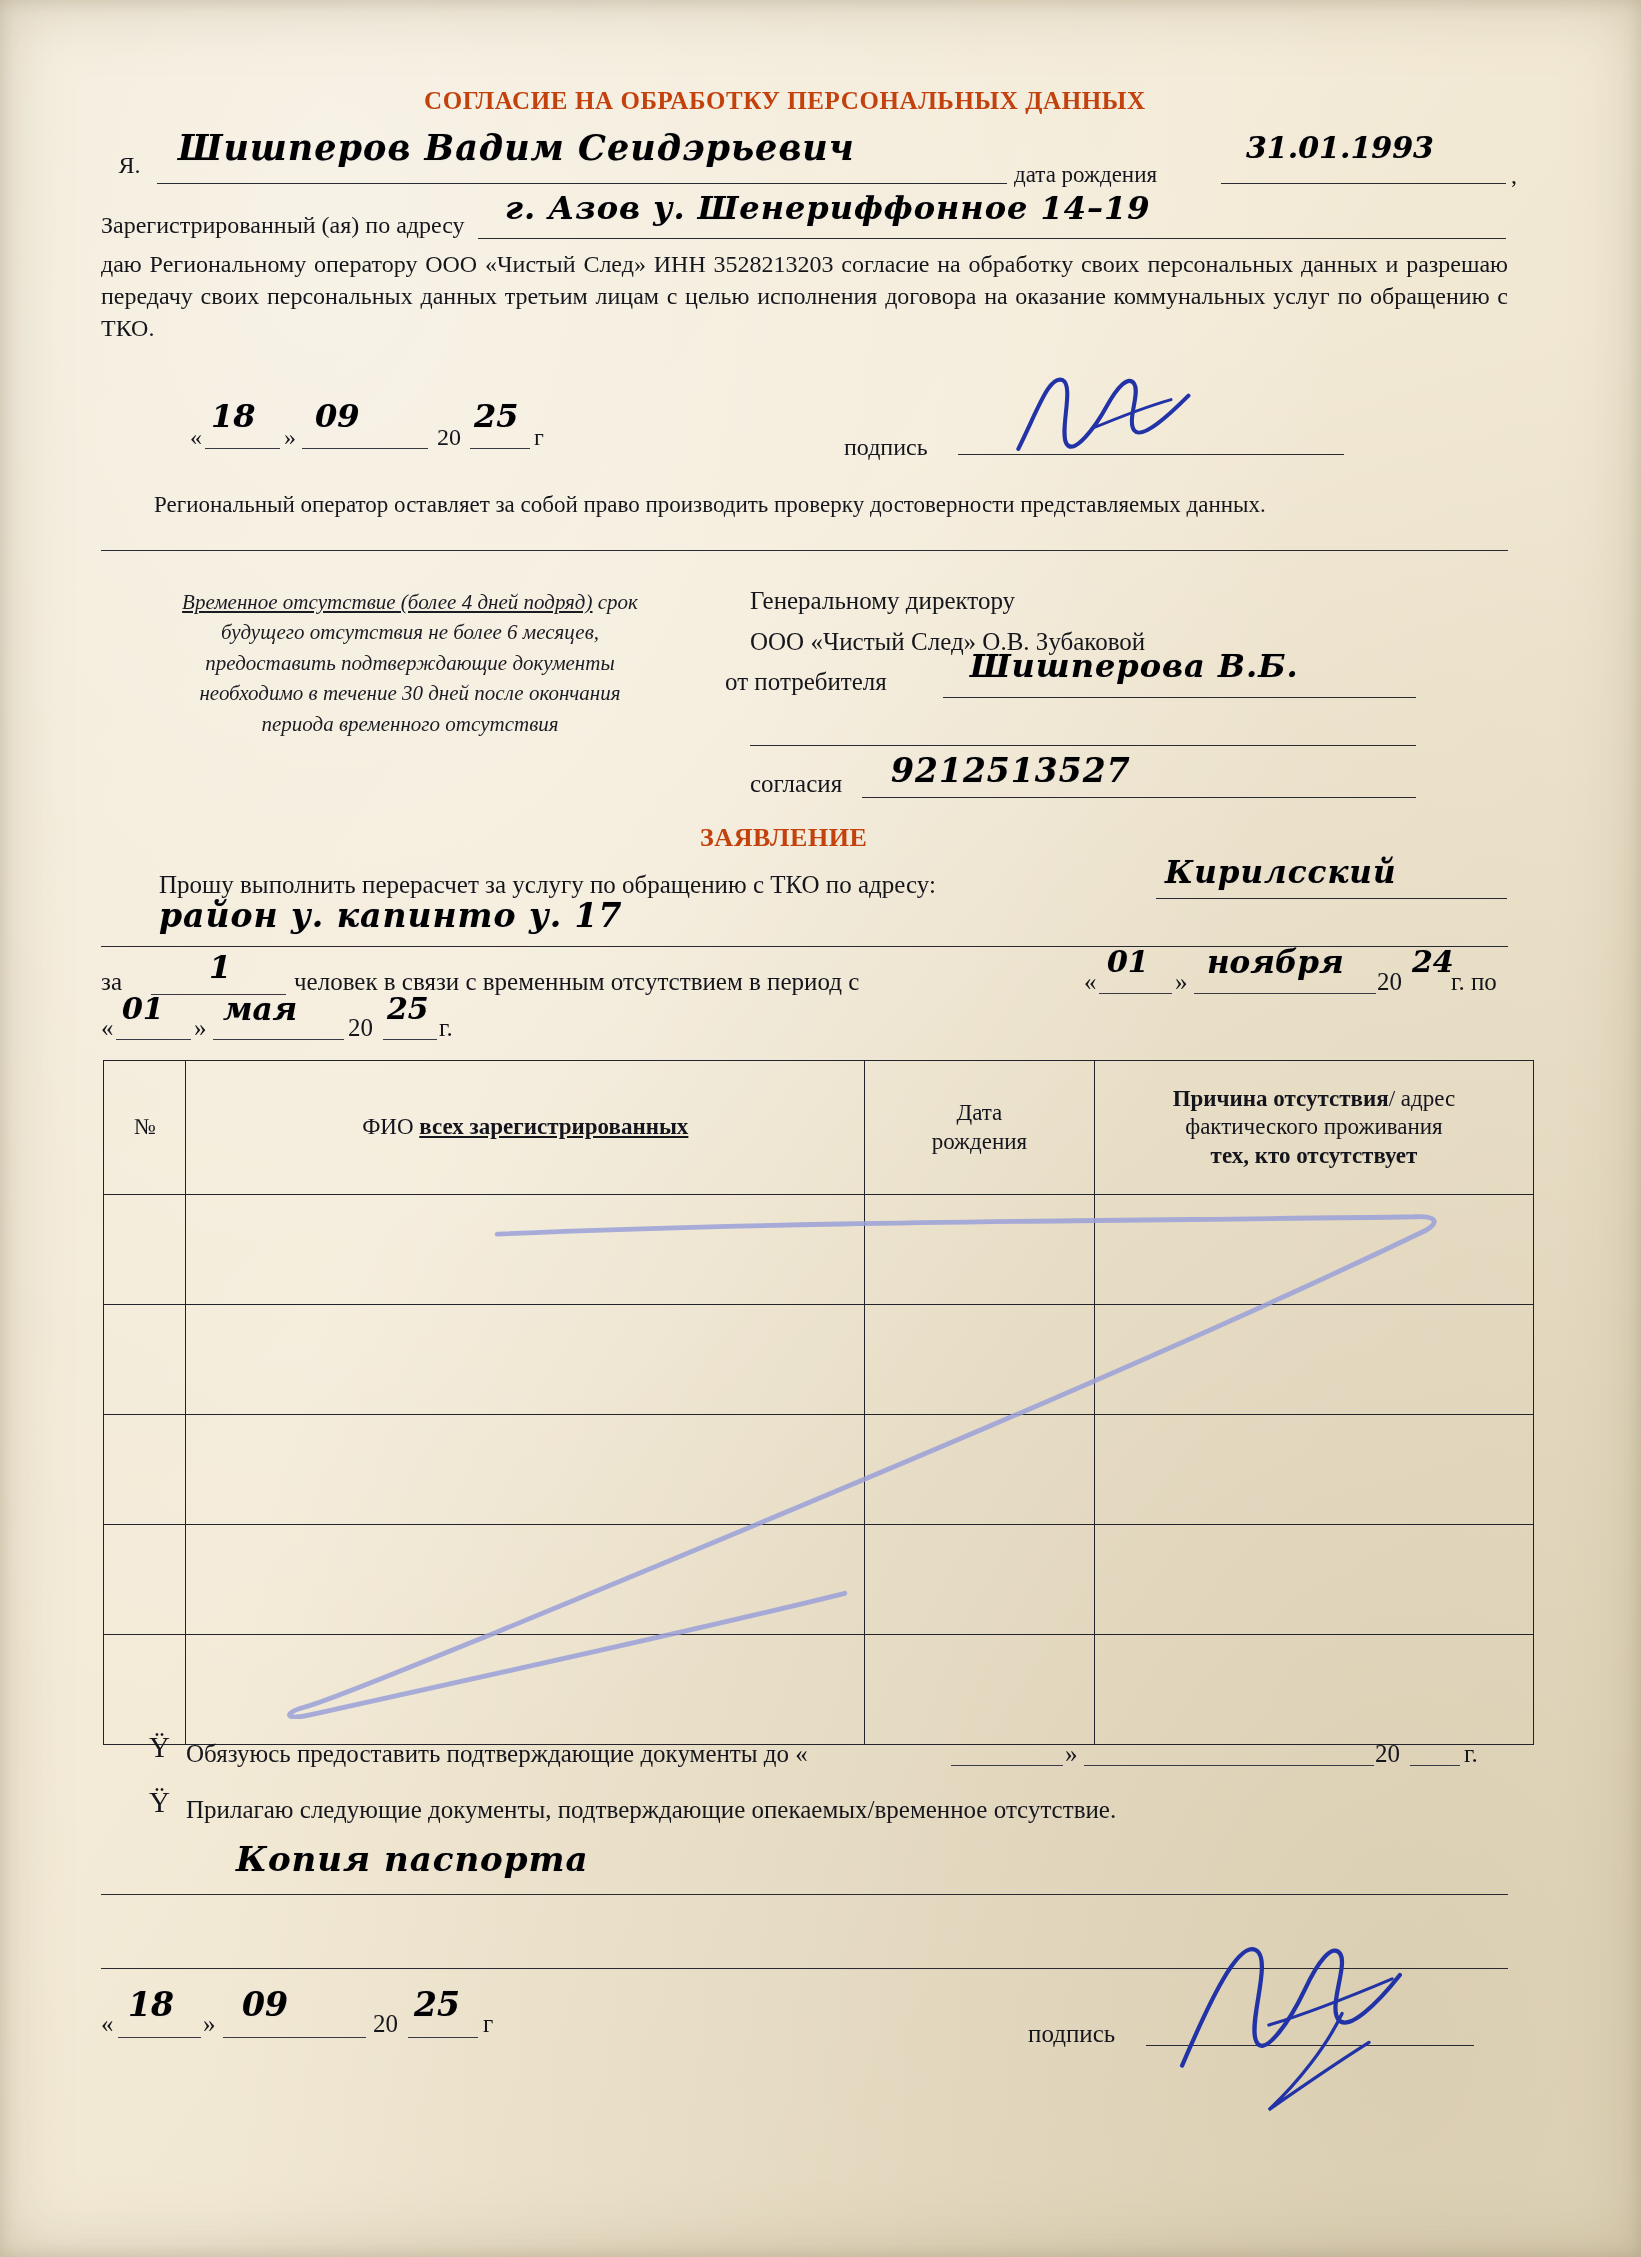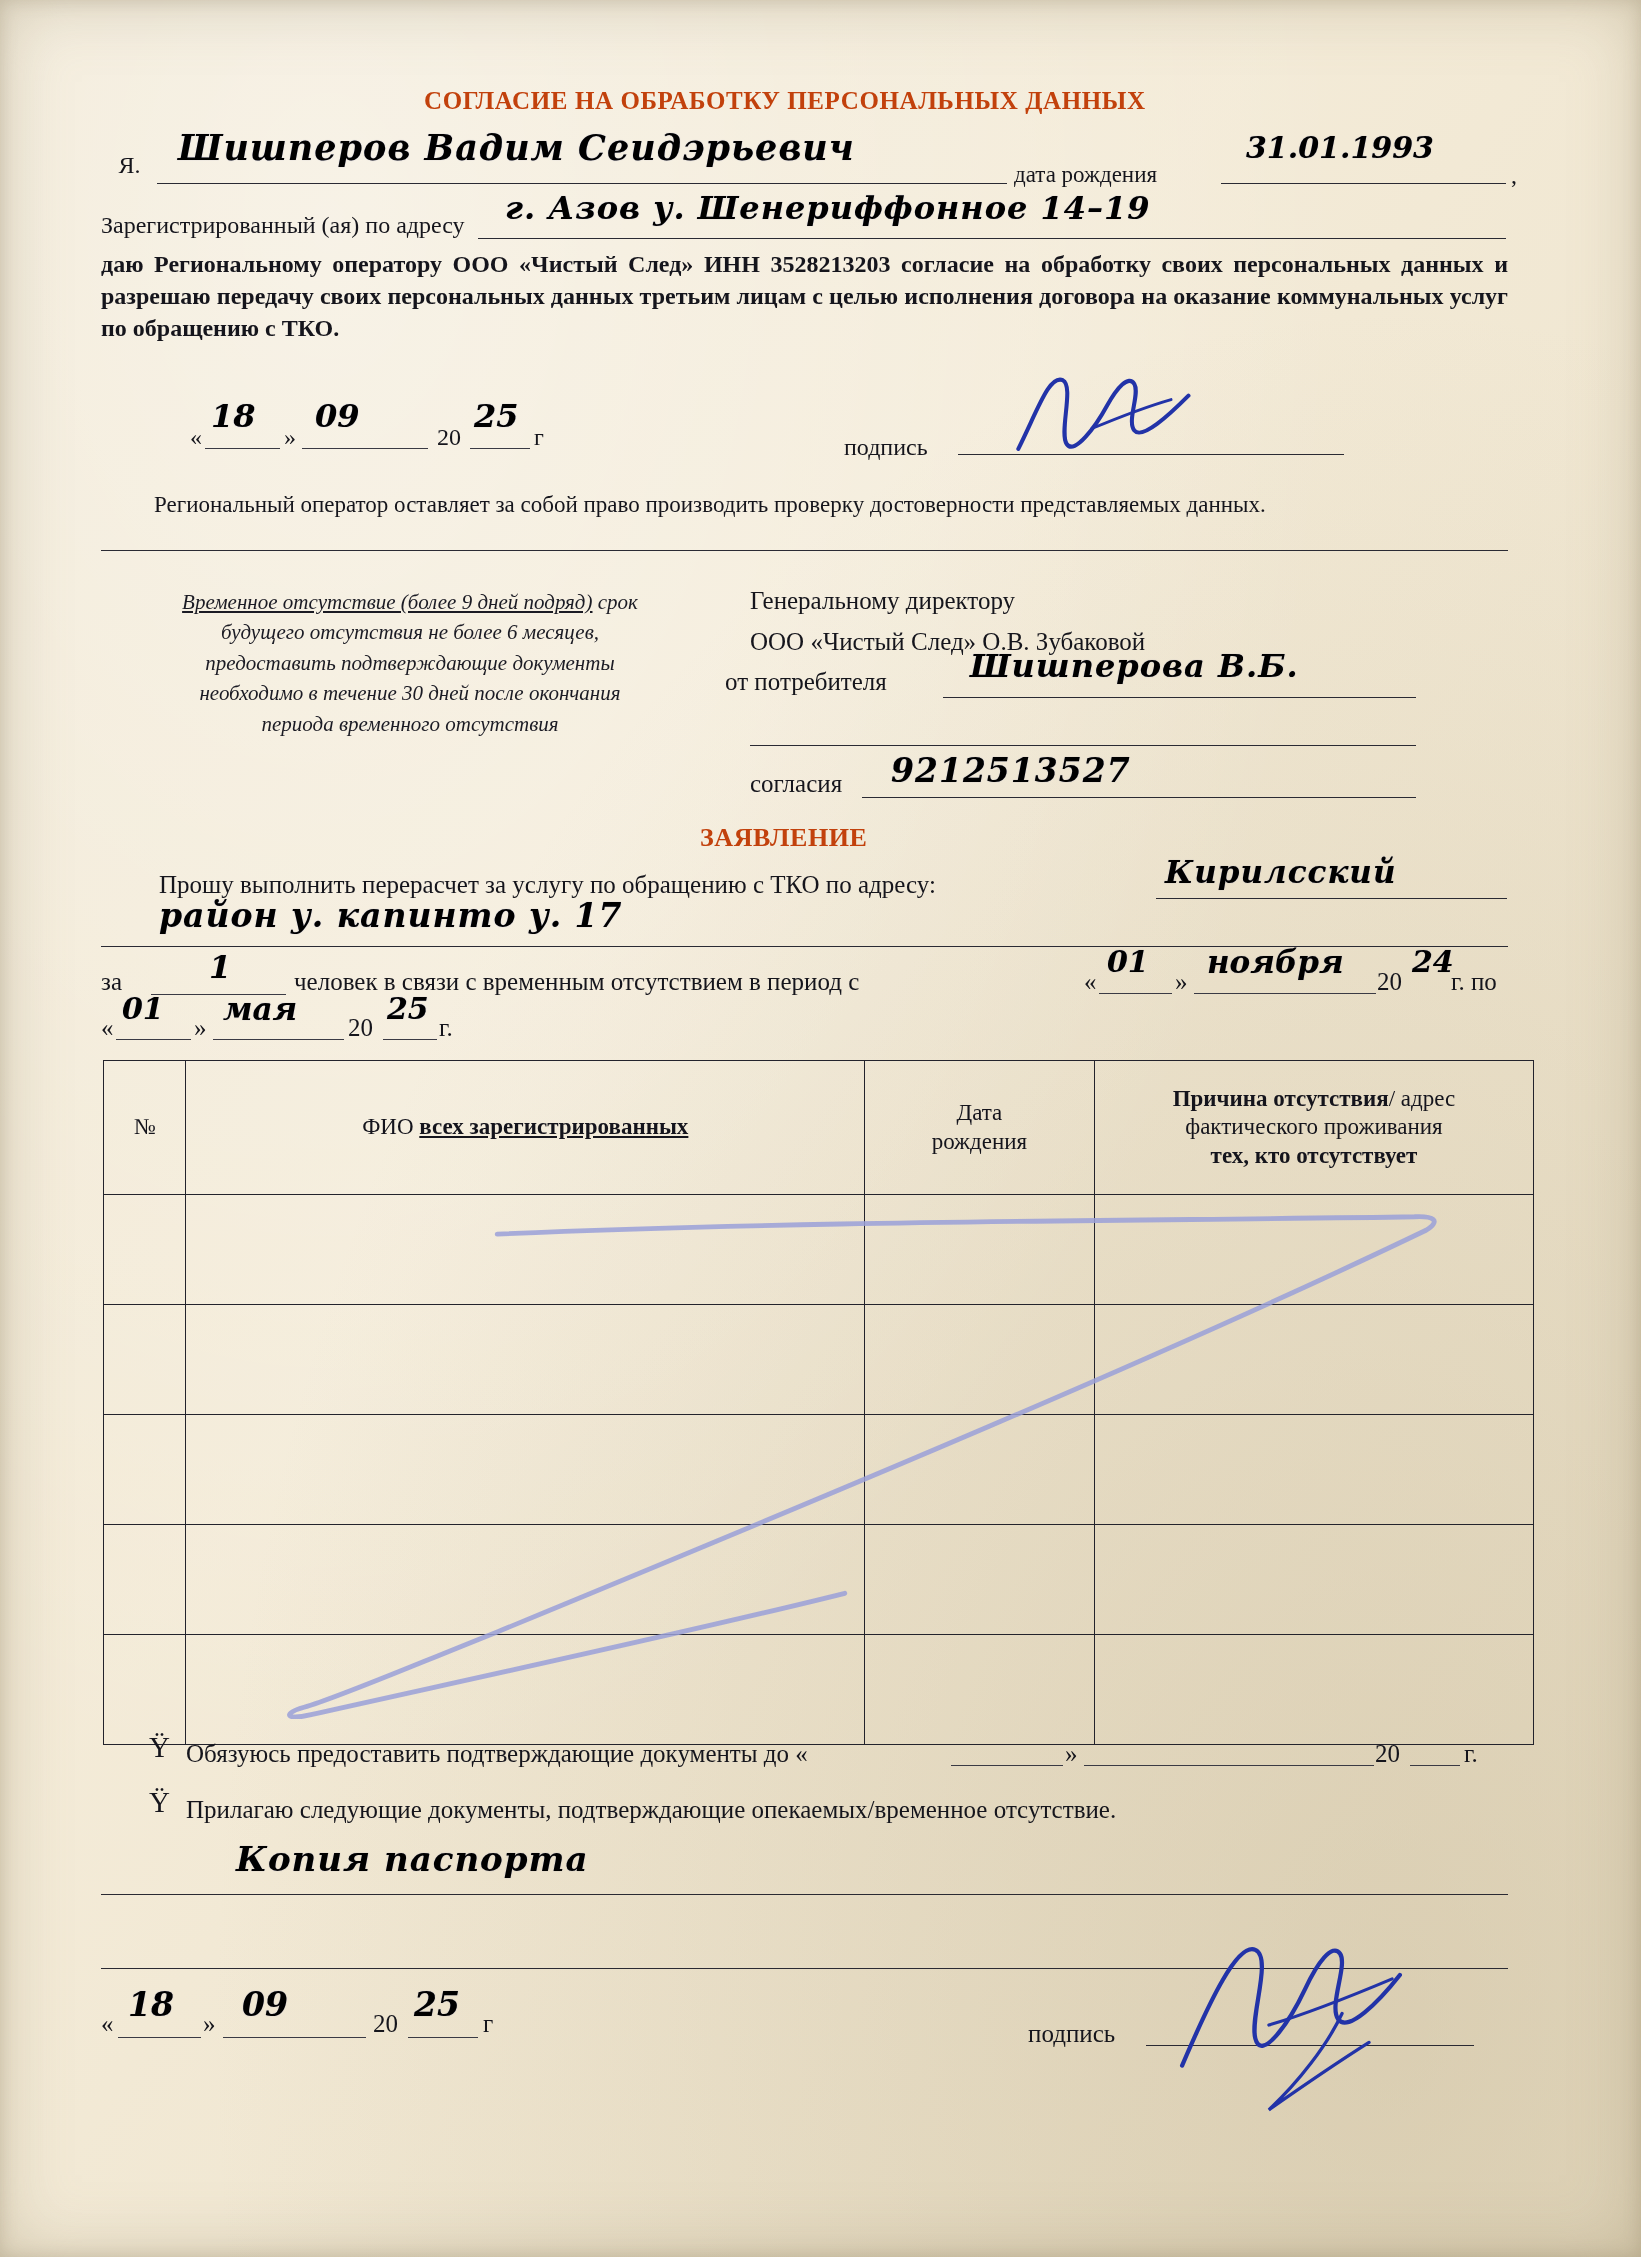--- a/index.html
+++ b/index.html
@@ -142,21 +142,21 @@
 
     <div class="tx" style="left:913px; top:160px; font-size:23px;">дата рождения</div>
     <div class="line" style="left:1120px; top:183px; width:285px;"></div>
     <div class="hw" style="left:1145px; top:130px; font-size:30px;">31.01.1993</div>
     <div class="tx" style="left:1410px; top:160px;">,</div>
 
     <div class="tx" style="left:0px; top:210px;">Зарегистрированный (ая) по адресу</div>
     <div class="line" style="left:377px; top:238px; width:1028px;"></div>
     <div class="hw hw-l" style="left:404px; top:189px; font-size:32px;">г. Азов  у. Шенериффонное  14–19</div>
 
-    <div class="blk" style="left:0px; top:249px; width:1407px;font-weight:bold;">даю Региональному оператору ООО «Чистый След» ИНН 3528213203 согласие на обработку своих персональных данных и разрешаю передачу своих персональных данных третьим лицам с целью исполнения договора на оказание коммунальных услуг по обращению с ТКО.</div>
+    <div class="blk" style="left:0px; top:249px; width:1407px;">даю Региональному оператору ООО «Чистый След» ИНН 3528213203 согласие на обработку своих персональных данных и разрешаю передачу своих персональных данных третьим лицам с целью исполнения договора на оказание коммунальных услуг по обращению с ТКО.</div>
 
     <div class="tx" style="left:89px; top:422px;">«</div>
     <div class="line thin" style="left:104px; top:448px; width:75px;"></div>
     <div class="hw" style="left:110px; top:397px; font-size:32px;">18</div>
     <div class="tx" style="left:183px; top:422px;">»</div>
     <div class="line thin" style="left:201px; top:448px; width:126px;"></div>
     <div class="hw" style="left:214px; top:397px; font-size:32px;">09</div>
     <div class="tx" style="left:336px; top:422px;">20</div>
     <div class="line thin" style="left:369px; top:448px; width:60px;"></div>
     <div class="hw" style="left:373px; top:397px; font-size:32px;">25</div>
@@ -167,21 +167,21 @@
     <svg class="squiggle" style="left:898px; top:357px;" width="290" height="116" viewBox="0 0 300 120">
       <path d="M20,95 C40,55 52,18 66,24 C78,30 62,78 70,90 C78,102 100,72 112,50 C122,32 134,18 140,28 C146,38 132,66 140,76 C148,86 176,60 196,40" fill="none" stroke="#2233a8" stroke-width="4.2" stroke-linecap="round"></path>
       <path d="M96,74 C120,64 150,52 178,44" fill="none" stroke="#2233a8" stroke-width="3" stroke-linecap="round"></path>
     </svg>
 
     <div class="tx" style="left:53px; top:490px; font-size:23px;">Региональный оператор оставляет за собой право производить проверку достоверности представляемых данных.</div>
 
     <div class="line" style="left:0px; top:550px; width:1407px;"></div>
 
     <div class="note" style="left:0px; top:587px; width:618px;">
-      <span class="u">Временное отсутствие (более 9 дней подряд)</span><span> срок</span><br>
+      <span class="u">Временное отсутствие (более 4 дней подряд)</span><span> срок</span><br>
       <span>будущего отсутствия не более 6 месяцев,</span><br>
       <span>предоставить подтверждающие документы</span><br>
       <span>необходимо в течение 30 дней после окончания</span><br>
       <span>периода временного отсутствия</span>
     </div>
 
     <div class="tx" style="left:649px; top:585px; font-size:25px;">Генеральному директору</div>
     <div class="tx" style="left:649px; top:626px; font-size:25px;">ООО «Чистый След»  О.В. Зубаковой</div>
     <div class="tx" style="left:624px; top:666px; font-size:25px;">от потребителя</div>
     <div class="line" style="left:842px; top:697px; width:473px;"></div>

